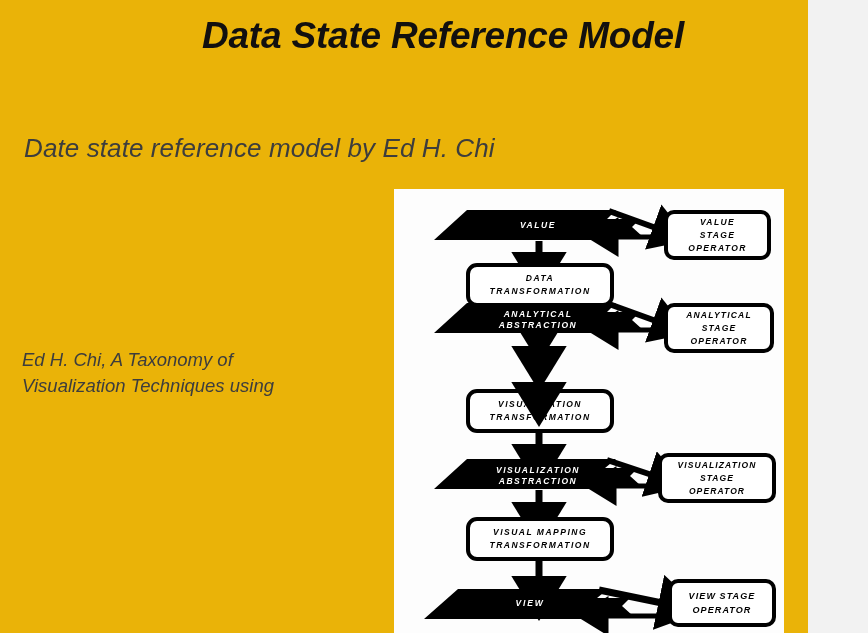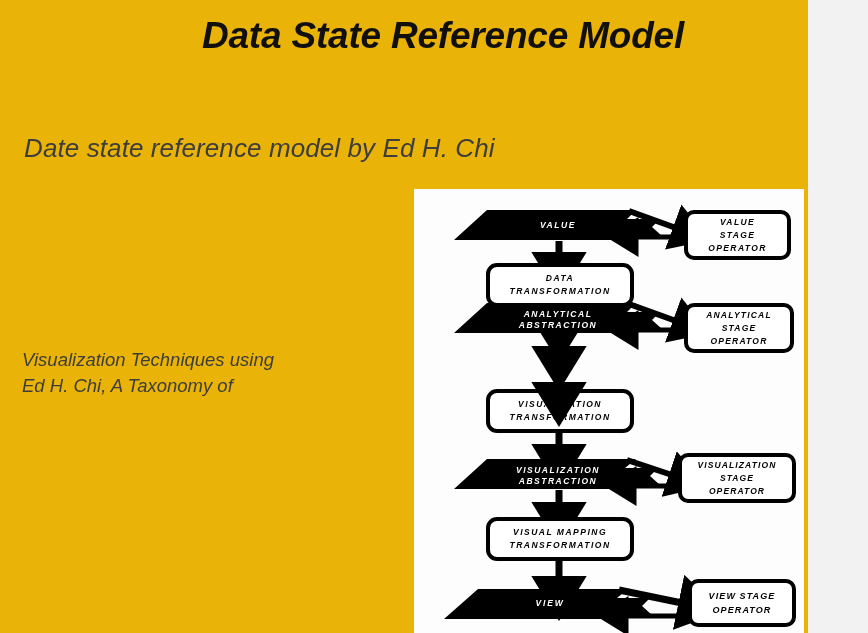--- a/index.html
+++ b/index.html
@@ -50,21 +50,21 @@
     font-size: 18.5px;
     color: #3d3d3d;
     line-height: 1.42;
     font-weight: 400;
   }
   .citation div { white-space: nowrap; }
 
   
   .figure-panel {
     position: absolute;
-    left: 414px;
+    left: 394px;
     top: 189px;
     width: 390px;
     height: 444px;
     background: #fdfdfd;
     overflow: hidden;
   }
   .figure-svg {
     position: absolute;
     left: 0;
     top: 0;
@@ -73,22 +73,22 @@
 </head>
 <body>
 
 <div class="slide">
 
   <div class="slide-title">Data State Reference Model</div>
 
   <div class="subtitle">Date state reference model by Ed H. Chi</div>
 
   <div class="citation">
+    <div>Ed H. Chi, A Taxonomy of</div>
     <div>Visualization Techniques using</div>
-    <div>Ed H. Chi, A Taxonomy of</div>
   </div>
 
   <div class="figure-panel">
     <svg class="figure-svg" width="390" height="444" viewBox="0 0 390 444">
 
       <defs>
 
         <marker id="vhead" markerWidth="9" markerHeight="8" refX="0.5" refY="4" orient="auto" markerUnits="strokeWidth">
           <path d="M0,0 L0,8 L6.5,4 z" fill="#000"></path>
         </marker>

